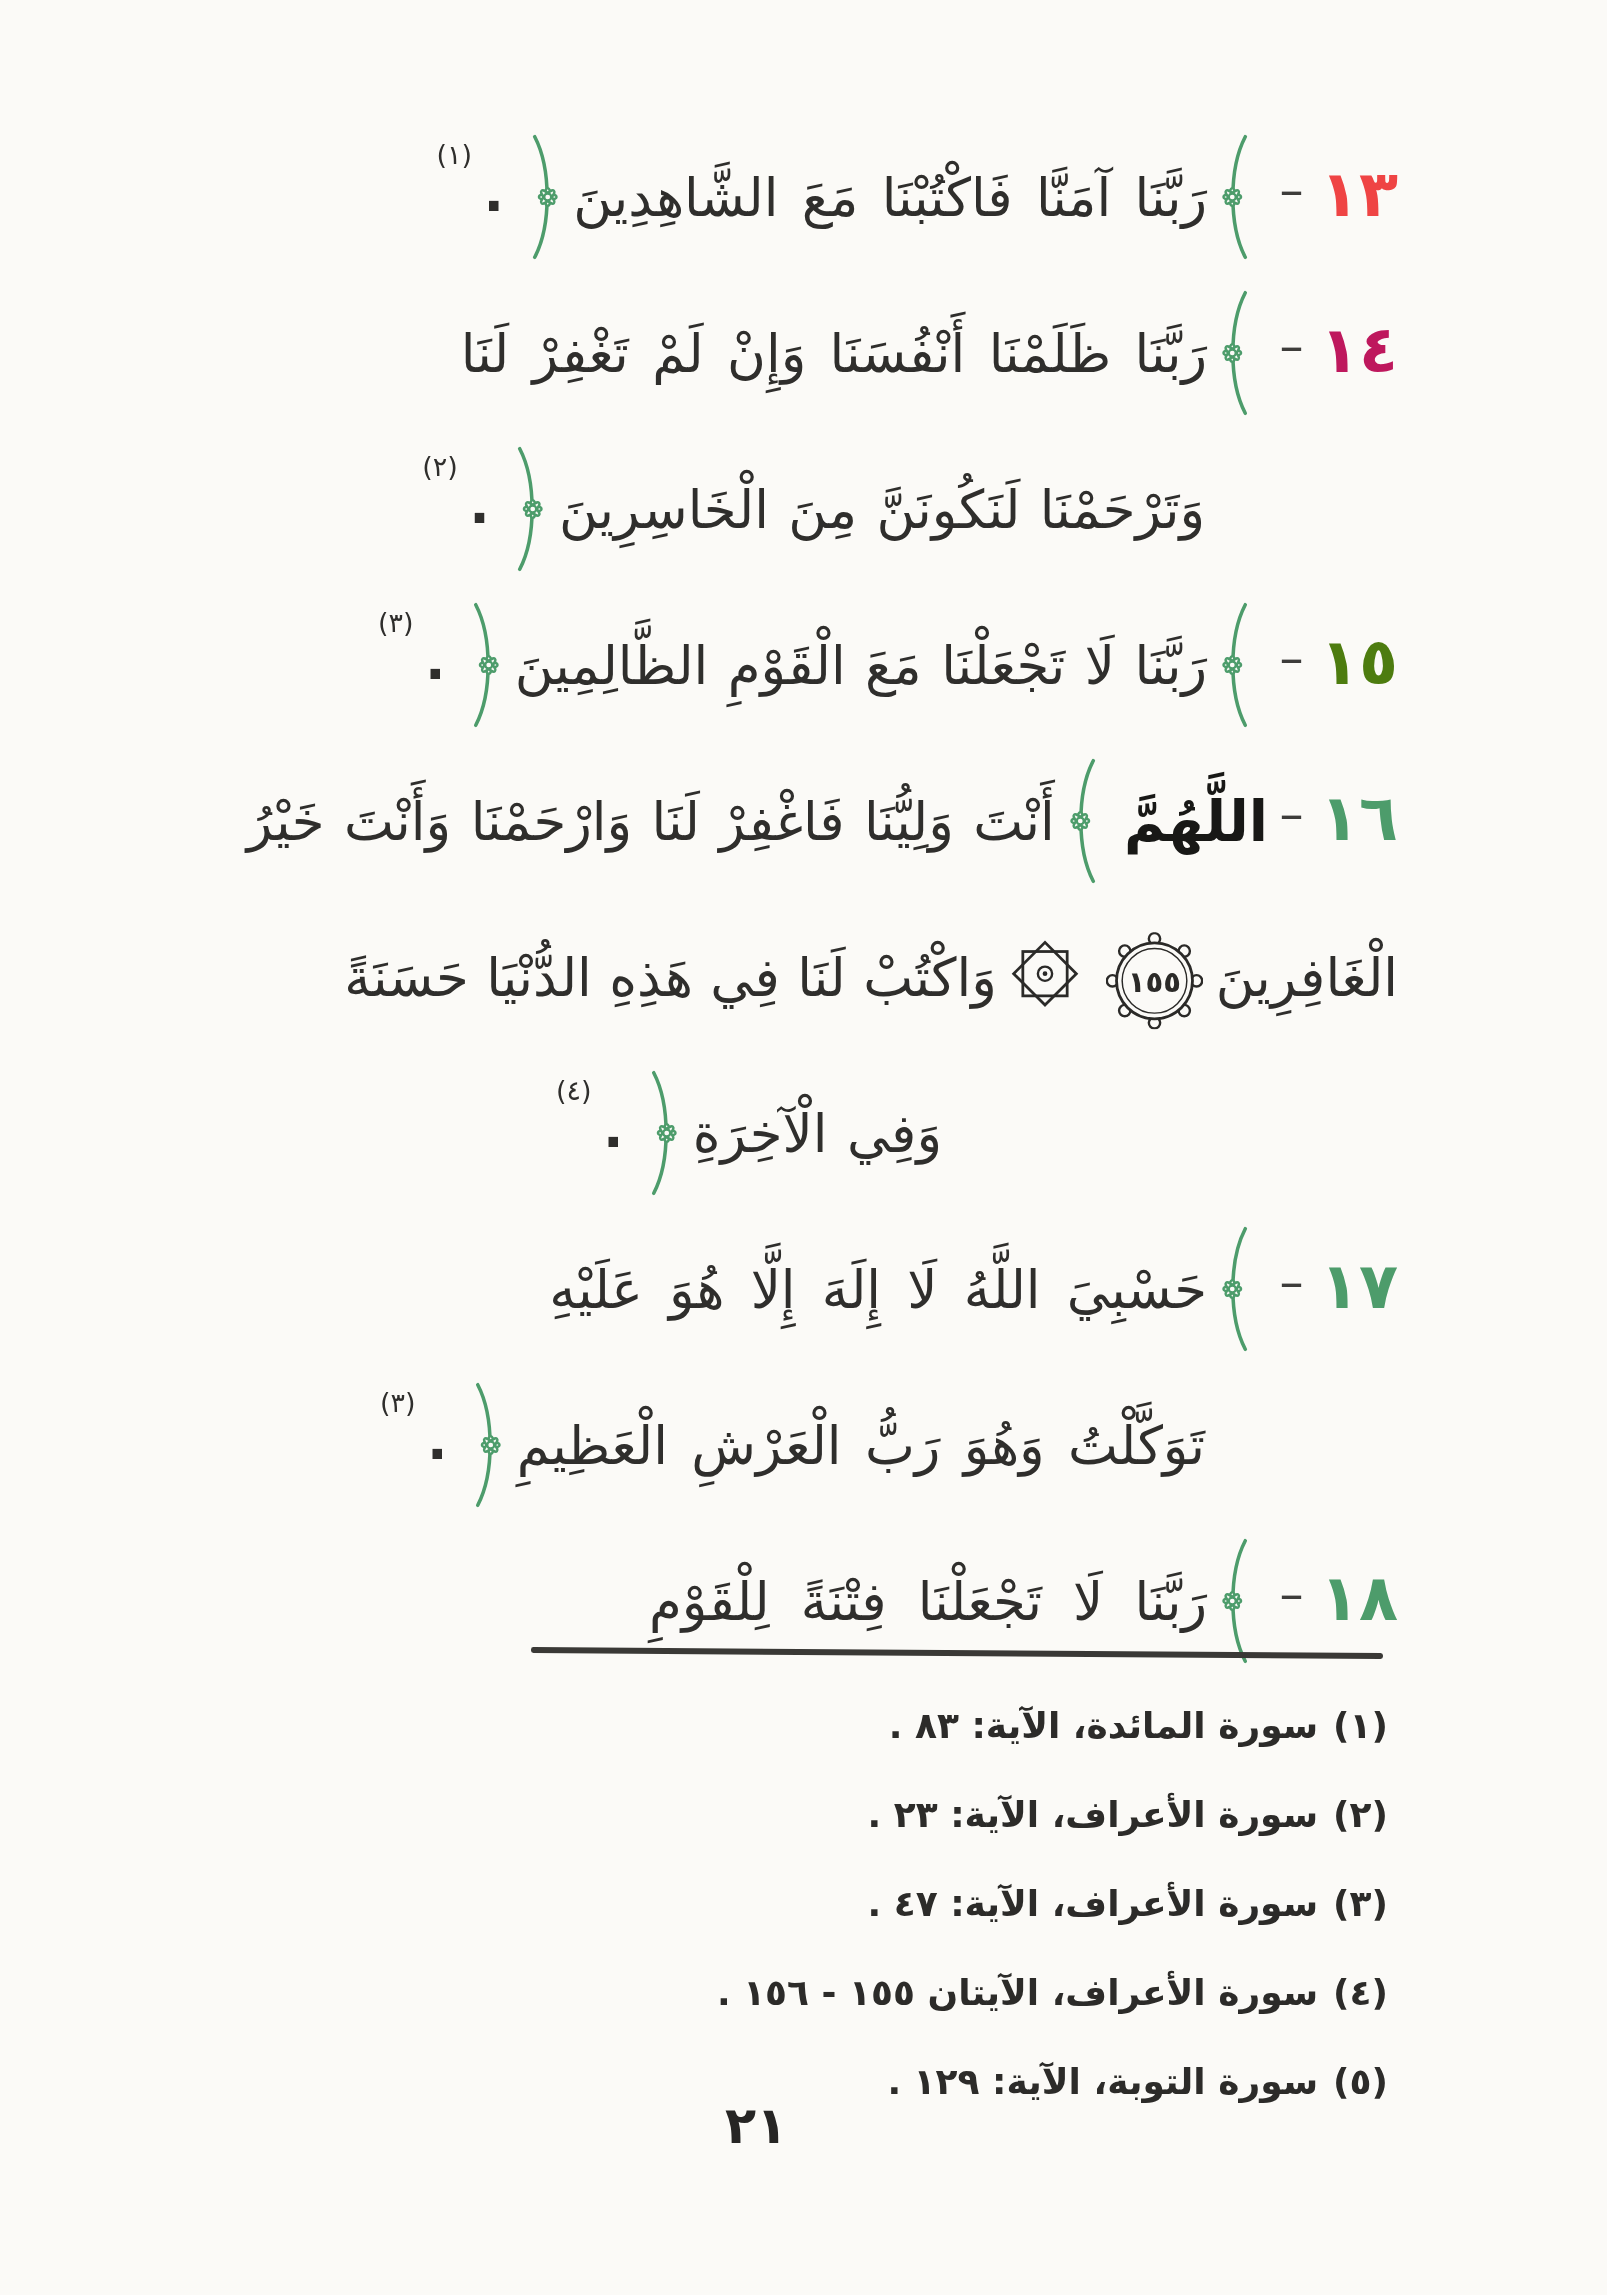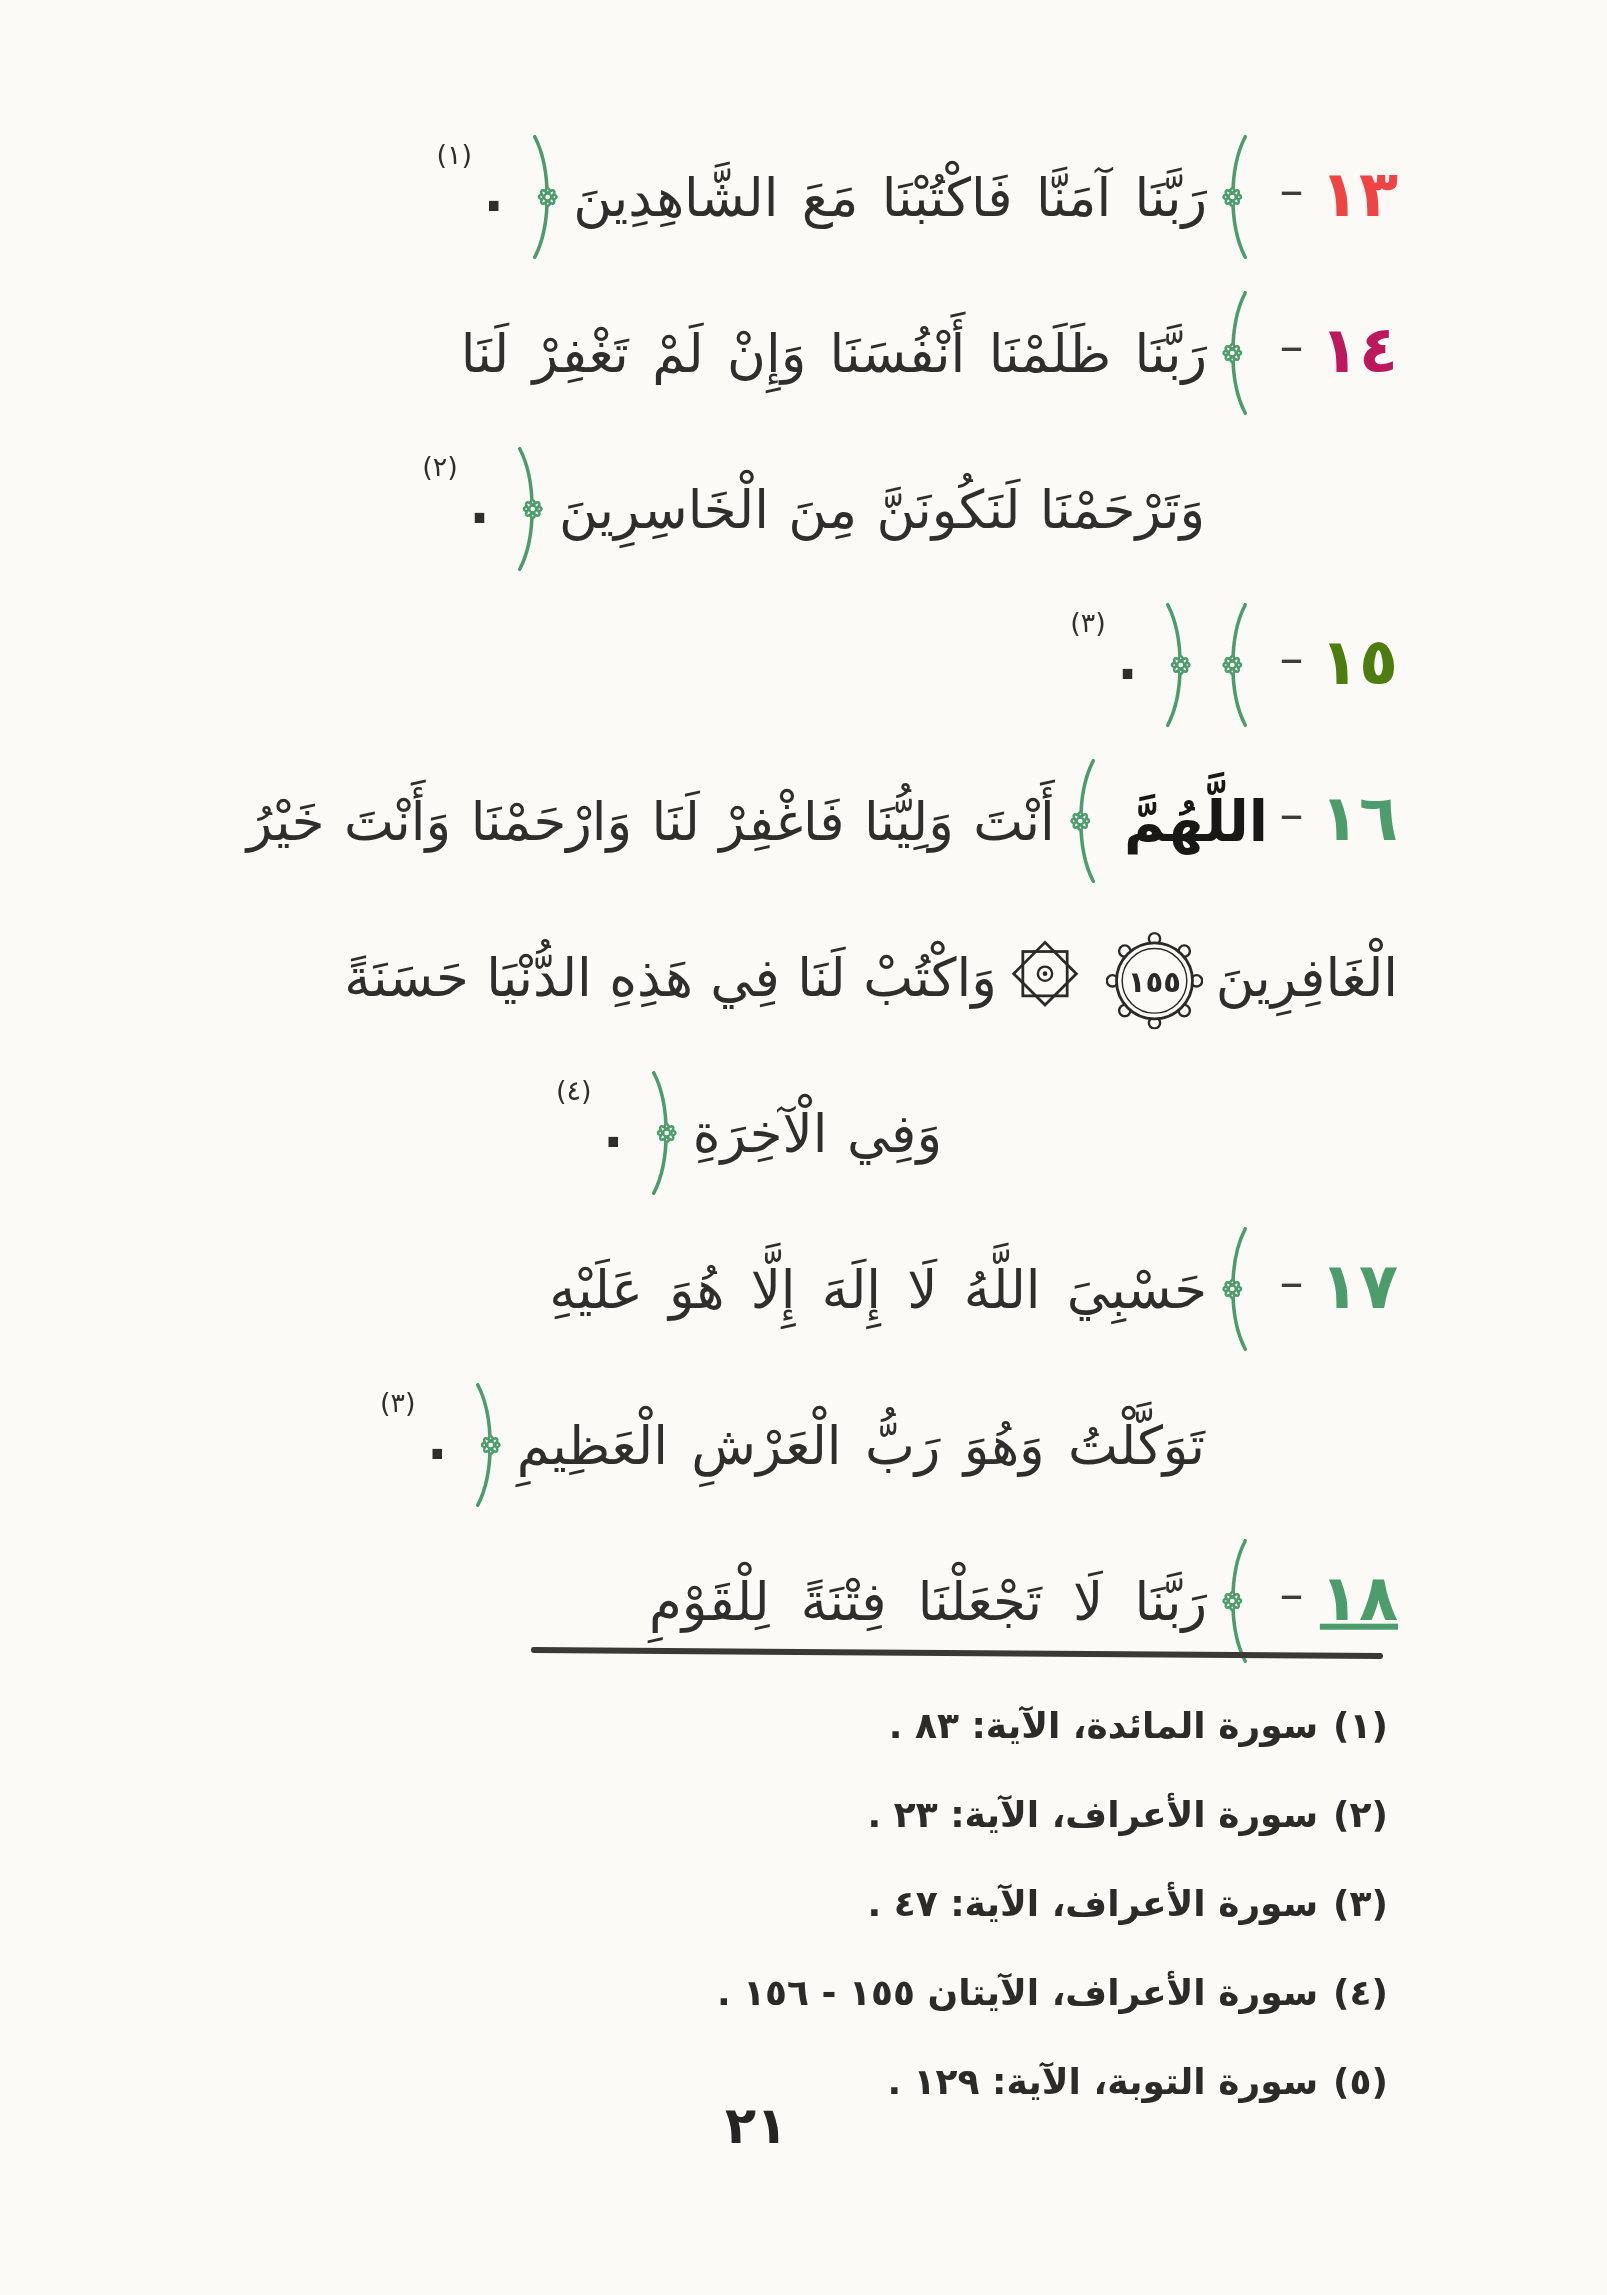--- a/index.html
+++ b/index.html
@@ -140,20 +140,21 @@
     <path d="M46 8 C18 62 18 158 46 212" fill="none" stroke="#4d9c6b" stroke-width="6" stroke-linecap="round"></path>
     <g stroke="#4d9c6b" stroke-width="4" fill="#fbfaf7">
       <ellipse cx="24" cy="110" rx="5" ry="15"></ellipse>
       <ellipse cx="24" cy="110" rx="15" ry="5"></ellipse>
       <ellipse cx="24" cy="110" rx="5" ry="15" transform="rotate(45 24 110)"></ellipse>
       <ellipse cx="24" cy="110" rx="5" ry="15" transform="rotate(-45 24 110)"></ellipse>
       <circle cx="24" cy="110" r="6"></circle>
     </g>
   </svg>
           </span>
+          <span class="vtext">رَبَّنَا لَا تَجْعَلْنَا مَعَ الْقَوْمِ الظَّالِمِينَ</span>
           <span class="bracket">
             <svg width="38" height="130" viewBox="0 0 64 220" aria-hidden="true">
     <path d="M18 8 C46 62 46 158 18 212" fill="none" stroke="#4d9c6b" stroke-width="6" stroke-linecap="round"></path>
     <g stroke="#4d9c6b" stroke-width="4" fill="#fbfaf7">
       <ellipse cx="40" cy="110" rx="5" ry="15"></ellipse>
       <ellipse cx="40" cy="110" rx="15" ry="5"></ellipse>
       <ellipse cx="40" cy="110" rx="5" ry="15" transform="rotate(45 40 110)"></ellipse>
       <ellipse cx="40" cy="110" rx="5" ry="15" transform="rotate(-45 40 110)"></ellipse>
       <circle cx="40" cy="110" r="6"></circle>
     </g>
@@ -258,21 +259,21 @@
       <circle cx="40" cy="110" r="6"></circle>
     </g>
   </svg>
           </span>
           <span class="period">.</span>
           <sup class="marker">(٣)</sup>
         </div>
       </div>
       <div class="verse-item">
         <div class="vline full ws4">
-          <span class="num" style="color: rgb(77, 156, 107); text-decoration: underline;">١٨</span>
+          <span class="num" style="color: rgb(77, 156, 107);">١٨</span>
           <span class="dash">–</span>
           <span class="bracket">
             <svg width="38" height="130" viewBox="0 0 64 220" aria-hidden="true">
     <path d="M46 8 C18 62 18 158 46 212" fill="none" stroke="#4d9c6b" stroke-width="6" stroke-linecap="round"></path>
     <g stroke="#4d9c6b" stroke-width="4" fill="#fbfaf7">
       <ellipse cx="24" cy="110" rx="5" ry="15"></ellipse>
       <ellipse cx="24" cy="110" rx="15" ry="5"></ellipse>
       <ellipse cx="24" cy="110" rx="5" ry="15" transform="rotate(45 24 110)"></ellipse>
       <ellipse cx="24" cy="110" rx="5" ry="15" transform="rotate(-45 24 110)"></ellipse>
       <circle cx="24" cy="110" r="6"></circle>

